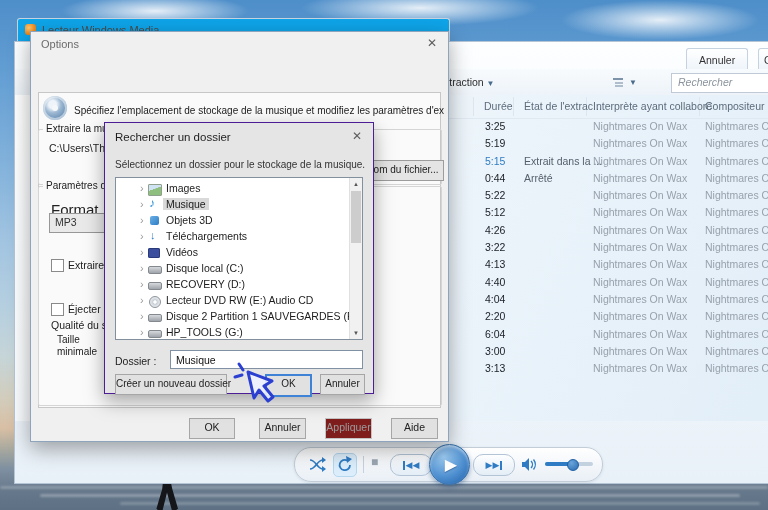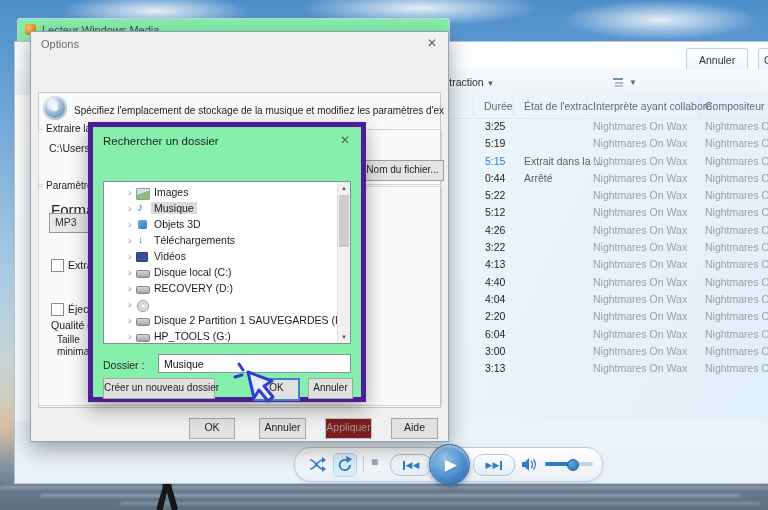--- a/index.html
+++ b/index.html
@@ -8,21 +8,21 @@
     font-family:"Liberation Sans",sans-serif;
     background:linear-gradient(180deg,
       #4e8ec9 0%,#66a0d4 16%,#86b4dc 34%,#a3c5e1 48%,#b5cfe0 60%,
       #c6d5d8 70%,#d2cdbd 78%,#d8bfa4 84%,#a9a99f 88%,#7d8fa0 92%,#67798c 96%,#5d7084 100%);
   }
   .cloud{position:absolute;background:radial-gradient(ellipse at center,rgba(255,255,255,.85),rgba(255,255,255,0) 70%);pointer-events:none}
   .foam{position:absolute;height:3px;background:rgba(255,255,255,.45);filter:blur(1px);border-radius:2px}
   .legs{position:absolute;left:155px;top:480px;width:24px;height:30px;background:#15161a;
     clip-path:polygon(34% 0,64% 0,72% 30%,96% 96%,88% 100%,70% 100%,50% 42%,32% 100%,12% 100%,6% 96%,30% 30%);}
   
-  .wmp-titlechip{position:absolute;left:17px;top:18px;width:431px;height:23px;background:#86efac;border:1px solid #c7d3e1;border-bottom:none;border-radius:3px 3px 0 0}
+  .wmp-titlechip{position:absolute;left:17px;top:18px;width:431px;height:23px;background:#0ea5e9;border:1px solid #c7d3e1;border-bottom:none;border-radius:3px 3px 0 0}
   .wmp-logo{position:absolute;left:7px;top:5px;width:11px;height:11px;border-radius:3px;background:radial-gradient(circle at 35% 35%,#ffc86e,#ef8a1f 60%,#d96a0c)}
   .wmp-title{position:absolute;left:24px;top:5px;font-size:11px;color:#4a4a4a;white-space:nowrap}
   .wmp-main{position:absolute;left:14px;top:41px;width:756px;height:441px;background:linear-gradient(180deg,#fcfeff,#f2f7fc 55%,#e9f1f8);border:1px solid #b6c5d6;z-index:1}
   .nav-frag{position:absolute;left:3px;font-size:9px;color:#6b7c8d}
   .wmp-tab{position:absolute;top:6px;height:21px;background:linear-gradient(#ffffff,#eef4fa);border:1px solid #c5d2df;border-bottom:none;border-radius:3px 3px 0 0;font-size:10.5px;color:#333;display:flex;align-items:center;padding:0 12px;white-space:nowrap}
   .tab-lecture{left:671px}
   .tab-graver{left:743px;width:40px;padding:0 0 0 5px;overflow:hidden}
   .wmp-toolbar{position:absolute;left:0;right:0;top:27px;height:26px;background:linear-gradient(#f8fbfd,#edf3f9);border-bottom:1px solid #d8e2ec}
   .frag-extraction{position:absolute;left:429px;top:7px;font-size:10.5px;color:#2d2d2d;white-space:nowrap}
   .caret{font-size:8px;color:#4a6c8c}
@@ -90,21 +90,21 @@
   .btn-filename{top:30px}
   .fld-label{position:absolute;font-size:15px;color:#222;white-space:nowrap}
   .combo{position:absolute;left:10px;top:26px;width:120px;height:18px;background:#e9e9e9;border:1px solid #979797;font-size:10.5px;color:#333;line-height:16px;padding-left:5px}
   .chk{position:absolute;left:12px;width:11px;height:11px;background:#fff;border:1px solid #8a8a8a}
   .chk-lb{position:absolute;left:29px;font-size:10.5px;color:#222;white-space:nowrap}
   .ql{position:absolute;left:12px;top:132px;font-size:10.5px;color:#222}
   .tm{position:absolute;left:18px;top:147px;width:44px;font-size:10px;color:#222;line-height:1.15}
   .dlg-btn{position:absolute;top:386px;height:19px;background:#e1e1e1;border:1px solid #a6a6a6;font-size:10.5px;line-height:17px;text-align:center;color:#222}
   .dlg-btn.disabled{background:#7f1d1d;border-color:#c3c3c3;color:#9b9b9b}
   
-  .fol-dlg{position:absolute;left:88px;top:122px;width:268px;height:270px;background:#86efac;border:5px solid #4c1d95;box-shadow:0 7px 18px rgba(0,0,0,.35);z-index:10}
+  .fol-dlg{position:absolute;left:104px;top:122px;width:268px;height:270px;background:#e5e5e5;border:1px solid #4c1d95;box-shadow:0 7px 18px rgba(0,0,0,.35);z-index:10}
   .fol-title{position:absolute;left:10px;top:8px;font-size:11.5px;color:#1f1f1f}
   .fol-prompt{position:absolute;left:10px;top:36px;font-size:10px;color:#333;white-space:nowrap}
   .tree{position:absolute;left:10px;top:54px;width:248px;height:163px;border:1px solid #82909e;background:#fff;overflow:hidden;padding-top:3px;box-sizing:border-box}
   .tree-item{position:relative;height:16px;font-size:10.5px;color:#1c1c1c;white-space:nowrap}
   .tw{position:absolute;left:24px;top:1px;font-size:11px;color:#9b9b9b}
   .ticon{position:absolute;left:32px;top:3px;width:12px;height:10px}
   .tlabel{position:absolute;left:47px;top:1px;padding:0 3px}
   .tlabel.sel{background:#d9d9d9}
   .music-icon::after{content:"\266A";position:absolute;left:1px;top:-4px;font-size:12px;color:#2f93d8}
   .pictures-icon{border:1px solid #8fa08d;background:linear-gradient(160deg,#cfe3f5 40%,#8fbf7f 42%);border-radius:1px}
@@ -150,20 +150,23 @@
   <div class="wmp-tab tab-lecture">Annuler</div>
   <div class="wmp-tab tab-graver">Graver</div>
 
   <div class="wmp-toolbar">
     <div class="frag-extraction">
       <span>xtraction</span>
       <span class="caret">▼</span>
     </div>
     <div class="view-icon"></div>
     <div class="view-caret caret">▼</div>
+    <div class="search-box">
+      <span>Rechercher</span>
+    </div>
   </div>
 
   <div class="lib-bg"></div>
 
   <div class="lib-header">
     <span class="sep" style="left:24px"></span>
     <span class="sep" style="left:64px"></span>
     <span class="sep" style="left:137px"></span>
     <span class="sep" style="left:250px"></span>
     <span class="hl" style="left:35px">Durée</span>
@@ -331,20 +334,21 @@
 
   <div class="dlg-btn" style="left:158px;width:44px">OK</div>
   <div class="dlg-btn" style="left:228px;width:45px">Annuler</div>
   <div class="dlg-btn disabled" style="left:294px;width:45px">Appliquer</div>
   <div class="dlg-btn" style="left:360px;width:45px">Aide</div>
 </div>
 
 <div class="fol-dlg">
   <div class="fol-title">Rechercher un dossier</div>
   <div class="dlg-close" style="top:6px">✕</div>
+  <div class="fol-prompt">Sélectionnez un dossier pour le stockage de la musique.</div>
   <div class="tree">
     <div class="tree-item">
         <span class="tw">›</span>
         <span class="ticon pictures-icon"></span>
         <span class="tlabel">Images</span>
       </div>
       <div class="tree-item selected">
         <span class="tw">›</span>
         <span class="ticon music-icon"></span>
         <span class="tlabel sel">Musique</span>
@@ -370,20 +374,21 @@
         <span class="tlabel">Disque local (C:)</span>
       </div>
       <div class="tree-item">
         <span class="tw">›</span>
         <span class="ticon drive-icon"></span>
         <span class="tlabel">RECOVERY (D:)</span>
       </div>
       <div class="tree-item">
         <span class="tw">›</span>
         <span class="ticon cd-icon"></span>
+        <span class="tlabel">Lecteur DVD RW (E:) Audio CD</span>
       </div>
       <div class="tree-item">
         <span class="tw">›</span>
         <span class="ticon drive-icon"></span>
         <span class="tlabel">Disque 2 Partition 1 SAUVEGARDES (F:)</span>
       </div>
       <div class="tree-item">
         <span class="tw">›</span>
         <span class="ticon drive-icon"></span>
         <span class="tlabel">HP_TOOLS (G:)</span>

